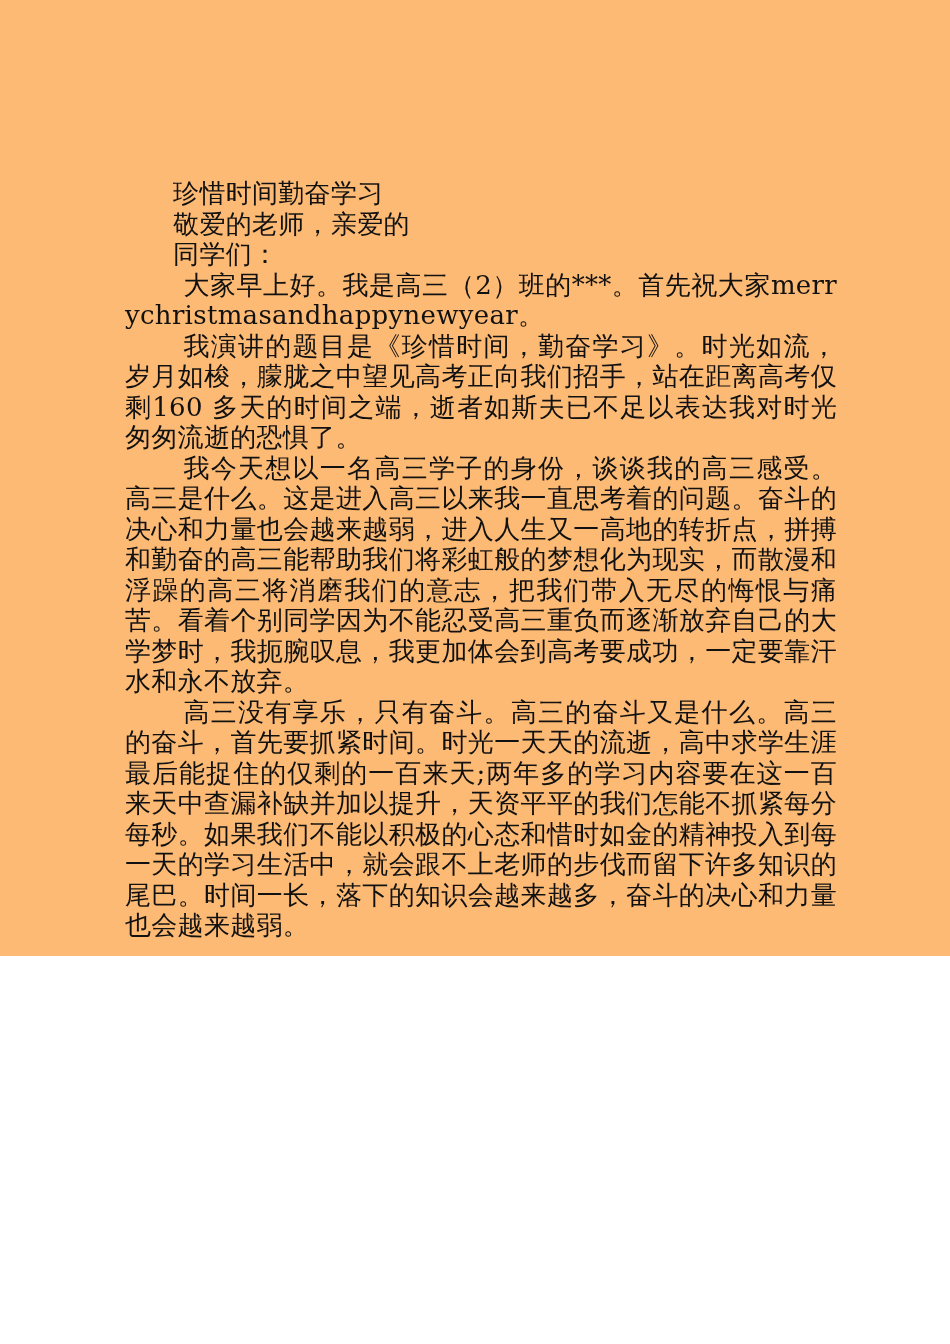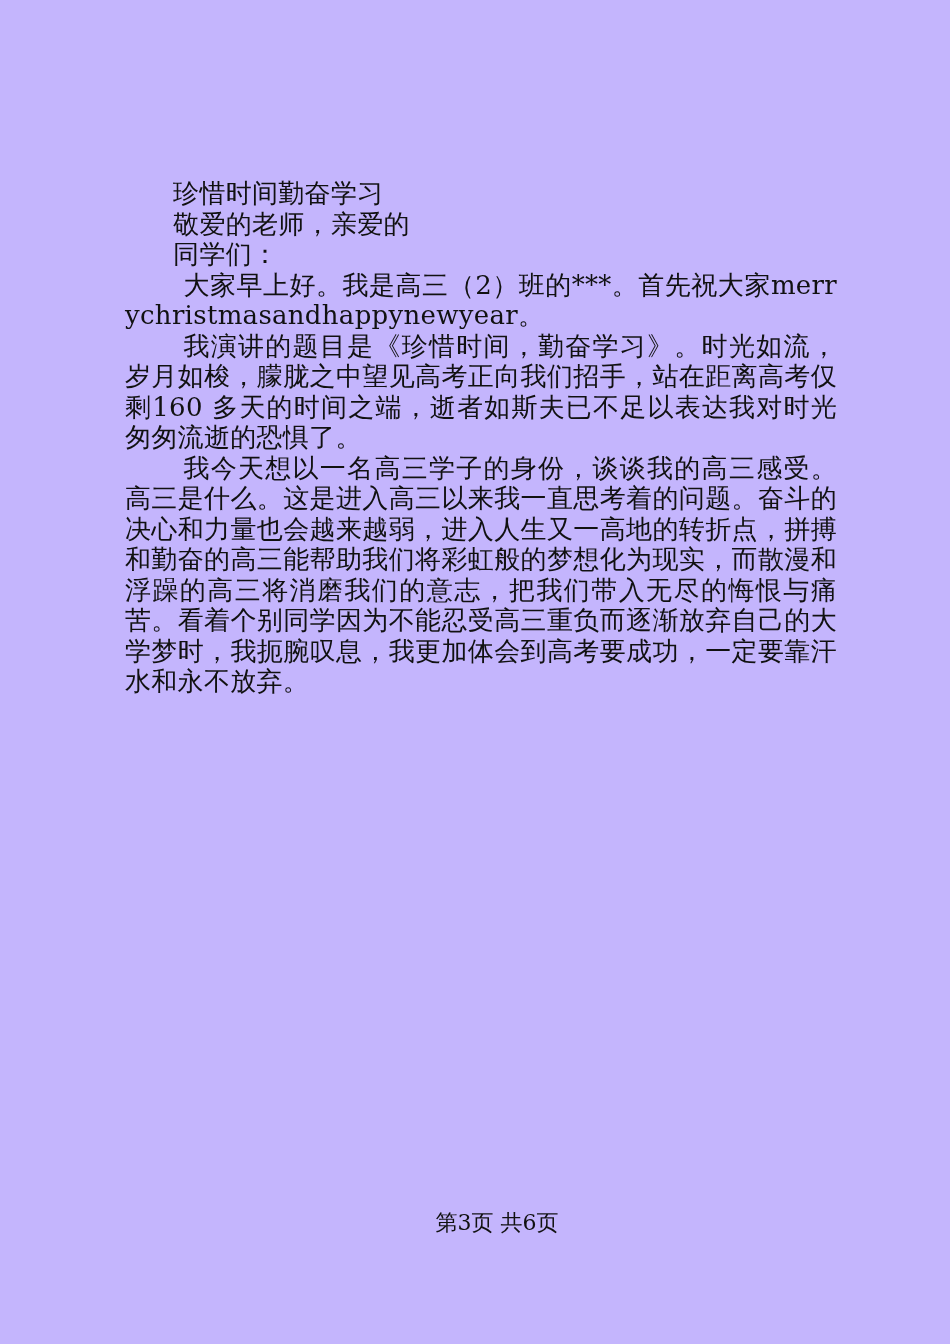--- a/index.html
+++ b/index.html
@@ -3,22 +3,22 @@
 <meta charset="utf-8">
 <style>
   html, body {
     margin: 0;
     padding: 0;
     background: #ffffff;
   }
   .page {
     position: relative;
     width: 950px;
-    height: 1344px;
-    background: #c4b5fd;
+    height: 956px;
+    background: #fdba74;
     color: #111111;
     font-family: "DejaVu Serif", "Liberation Serif", serif;
     overflow: hidden;
   }
   .text-block {
     position: absolute;
     left: 125px;
     top: 178px;
     width: 712px;
   }
@@ -54,19 +54,20 @@
 
 <div class="page">
 
   <div class="text-block">
     <p class="salutation">珍惜时间勤奋学习</p>
     <p class="salutation">敬爱的老师，亲爱的</p>
     <p class="salutation">同学们：</p>
     <p class="body">大家早上好。我是高三（2）班的***。首先祝大家merrychristmasandhappynewyear。</p>
     <p class="body">我演讲的题目是《珍惜时间，勤奋学习》。时光如流，岁月如梭，朦胧之中望见高考正向我们招手，站在距离高考仅剩160 多天的时间之端，逝者如斯夫已不足以表达我对时光匆匆流逝的恐惧了。</p>
     <p class="body">我今天想以一名高三学子的身份，谈谈我的高三感受。高三是什么。这是进入高三以来我一直思考着的问题。奋斗的决心和力量也会越来越弱，进入人生又一高地的转折点，拼搏和勤奋的高三能帮助我们将彩虹般的梦想化为现实，而散漫和浮躁的高三将消磨我们的意志，把我们带入无尽的悔恨与痛苦。看着个别同学因为不能忍受高三重负而逐渐放弃自己的大学梦时，我扼腕叹息，我更加体会到高考要成功，一定要靠汗水和永不放弃。</p>
+    <p class="body">高三没有享乐，只有奋斗。高三的奋斗又是什么。高三的奋斗，首先要抓紧时间。时光一天天的流逝，高中求学生涯最后能捉住的仅剩的一百来天;两年多的学习内容要在这一百来天中查漏补缺并加以提升，天资平平的我们怎能不抓紧每分每秒。如果我们不能以积极的心态和惜时如金的精神投入到每一天的学习生活中，就会跟不上老师的步伐而留下许多知识的尾巴。时间一长，落下的知识会越来越多，奋斗的决心和力量也会越来越弱。</p>
   </div>
 
   <div class="footer">
     <span>第3页 共6页</span>
   </div>
 
 </div>
 
 </body></html>

